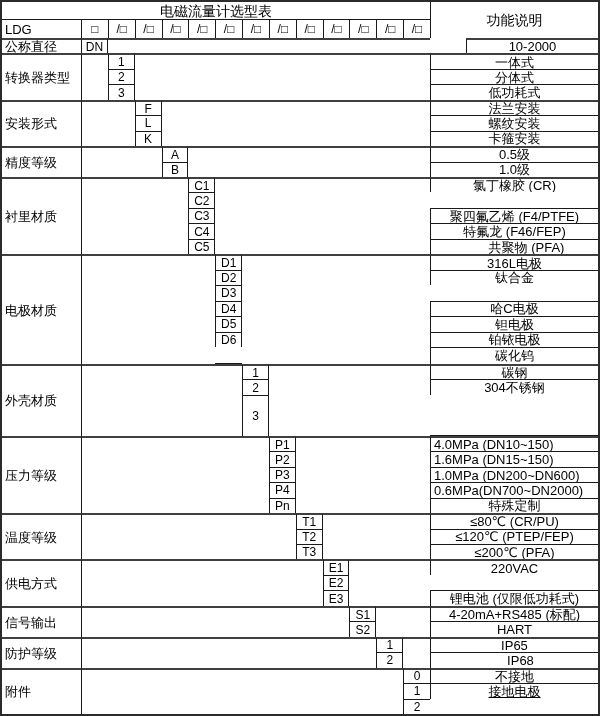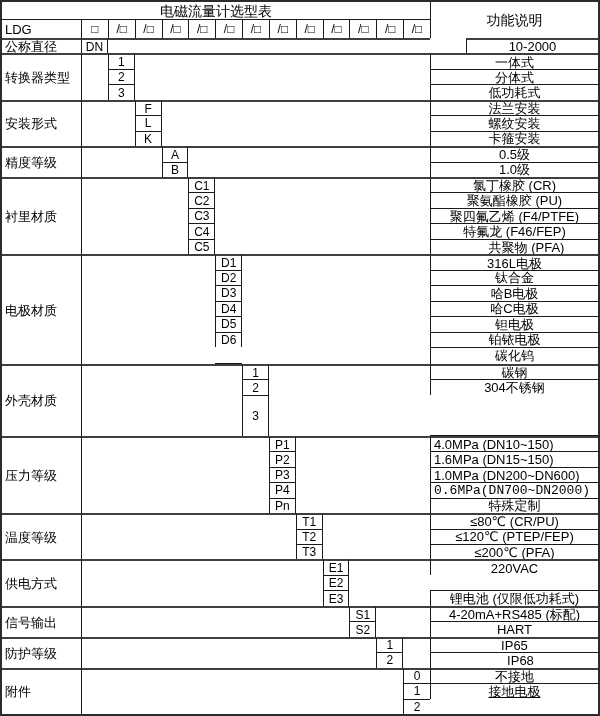--- a/index.html
+++ b/index.html
@@ -73,36 +73,34 @@
     <div class="cell code v hb vr" style="grid-area: 10 / 5;">A</div>
     <div class="cell fn v hb" style="grid-area: 10 / 15;">0.5级</div>
     <div class="cell code v ht vr" style="grid-area: 11 / 5;">B</div>
     <div class="cell fn v ht" style="grid-area: 11 / 15;">1.0级</div>
     <div class="cell hb" style="grid-area: 10 / 6 / span 2 / span 9;"></div>
     <div class="cell label hb" style="grid-area: 12 / 1 / span 5;">衬里材质</div>
     <div class="cell v hb" style="grid-area: 12 / 2 / span 5 / span 4;"></div>
     <div class="cell code v hb vr" style="grid-area: 12 / 6;">C1</div>
     <div class="cell fn v hb" style="grid-area: 12 / 15;">氯丁橡胶 (CR)</div>
     <div class="cell code v ht vr" style="grid-area: 13 / 6;">C2</div>
-    <div class="cell fn v ht" style="grid-area: 13 / 15;">聚氨酯橡胶 (PU)</div>
     <div class="cell code v ht vr" style="grid-area: 14 / 6;">C3</div>
     <div class="cell fn v ht" style="grid-area: 14 / 15;">聚四氟乙烯 (F4/PTFE)</div>
     <div class="cell code v ht vr" style="grid-area: 15 / 6;">C4</div>
     <div class="cell fn v ht" style="grid-area: 15 / 15;">特氟龙 (F46/FEP)</div>
     <div class="cell code v ht vr" style="grid-area: 16 / 6;">C5</div>
     <div class="cell fn v ht" style="grid-area: 16 / 15; padding-left: 24px;">共聚物 (PFA)</div>
     <div class="cell hb" style="grid-area: 12 / 7 / span 5 / span 8;"></div>
     <div class="cell label hb" style="grid-area: 17 / 1 / span 7;">电极材质</div>
     <div class="cell v hb" style="grid-area: 17 / 2 / span 7 / span 5;"></div>
     <div class="cell code v hb vr" style="grid-area: 17 / 7;">D1</div>
     <div class="cell fn v hb" style="grid-area: 17 / 15;">316L电极</div>
     <div class="cell code v ht vr" style="grid-area: 18 / 7;">D2</div>
     <div class="cell fn v ht" style="grid-area: 18 / 15;">钛合金</div>
     <div class="cell code v ht vr" style="grid-area: 19 / 7;">D3</div>
-    <div class="cell fn v ht" style="grid-area: 19 / 15;">哈B电极</div>
     <div class="cell code v ht vr" style="grid-area: 20 / 7;">D4</div>
     <div class="cell fn v ht" style="grid-area: 20 / 15;">哈C电极</div>
     <div class="cell code v ht vr" style="grid-area: 21 / 7;">D5</div>
     <div class="cell fn v ht" style="grid-area: 21 / 15;">钽电极</div>
     <div class="cell code v ht vr" style="grid-area: 22 / 7;">D6</div>
     <div class="cell fn v ht" style="grid-area: 22 / 15;">铂铱电极</div>
     <div class="cell code v ht vr" style="grid-area: 23 / 7; margin-top: 16px;">D7</div>
     <div class="cell fn v ht" style="grid-area: 23 / 15;">碳化钨</div>
     <div class="cell hb" style="grid-area: 17 / 8 / span 7 / span 7;"></div>
     <div class="cell label hb" style="grid-area: 24 / 1 / span 3;">外壳材质</div>
@@ -116,21 +114,21 @@
     <div class="cell hb" style="grid-area: 24 / 9 / span 3 / span 6;"></div>
     <div class="cell label hb" style="grid-area: 27 / 1 / span 5;">压力等级</div>
     <div class="cell v hb" style="grid-area: 27 / 2 / span 5 / span 7;"></div>
     <div class="cell code v hb vr" style="grid-area: 27 / 9;">P1</div>
     <div class="cell fn v hb left" style="grid-area: 27 / 15;">4.0MPa (DN10~150)</div>
     <div class="cell code v ht vr" style="grid-area: 28 / 9;">P2</div>
     <div class="cell fn v ht left" style="grid-area: 28 / 15;">1.6MPa (DN15~150)</div>
     <div class="cell code v ht vr" style="grid-area: 29 / 9;">P3</div>
     <div class="cell fn v ht left" style="grid-area: 29 / 15;">1.0MPa (DN200~DN600)</div>
     <div class="cell code v ht vr" style="grid-area: 30 / 9;">P4</div>
-    <div class="cell fn v ht left" style="grid-area: 30 / 15; font-family: Liberation Mono, monospace;">0.6MPa(DN700~DN2000)</div>
+    <div class="cell fn v ht left" style="grid-area: 30 / 15;">0.6MPa(DN700~DN2000)</div>
     <div class="cell code v ht vr" style="grid-area: 31 / 9;">Pn</div>
     <div class="cell fn v ht" style="grid-area: 31 / 15;">特殊定制</div>
     <div class="cell hb" style="grid-area: 27 / 10 / span 5 / span 5;"></div>
     <div class="cell label hb" style="grid-area: 32 / 1 / span 3;">温度等级</div>
     <div class="cell v hb" style="grid-area: 32 / 2 / span 3 / span 8;"></div>
     <div class="cell code v hb vr" style="grid-area: 32 / 10;">T1</div>
     <div class="cell fn v hb" style="grid-area: 32 / 15;">≤80℃ (CR/PU)</div>
     <div class="cell code v ht vr" style="grid-area: 33 / 10;">T2</div>
     <div class="cell fn v ht" style="grid-area: 33 / 15;">≤120℃ (PTEP/FEP)</div>
     <div class="cell code v ht vr" style="grid-area: 34 / 10;">T3</div>

